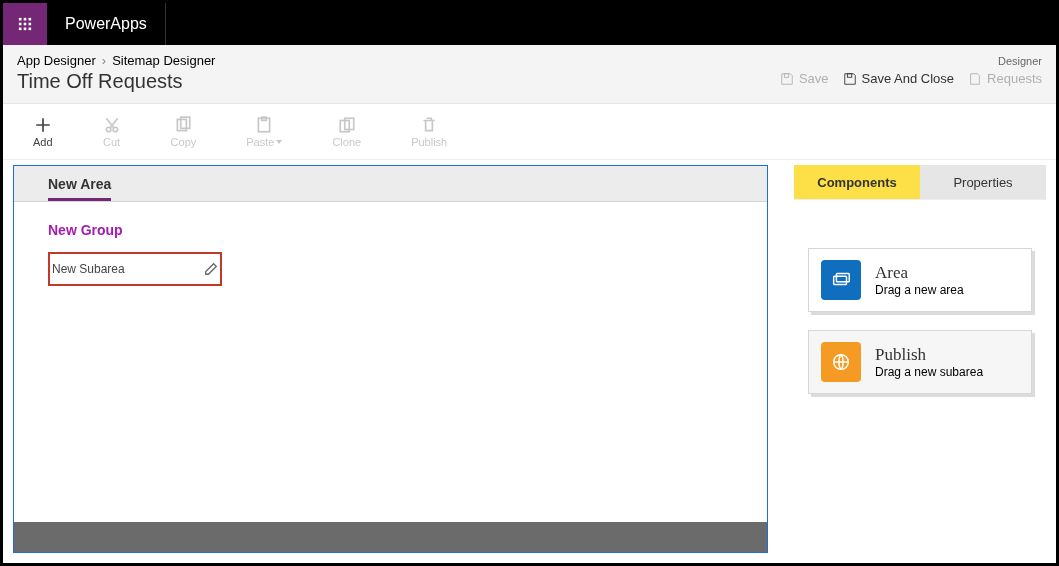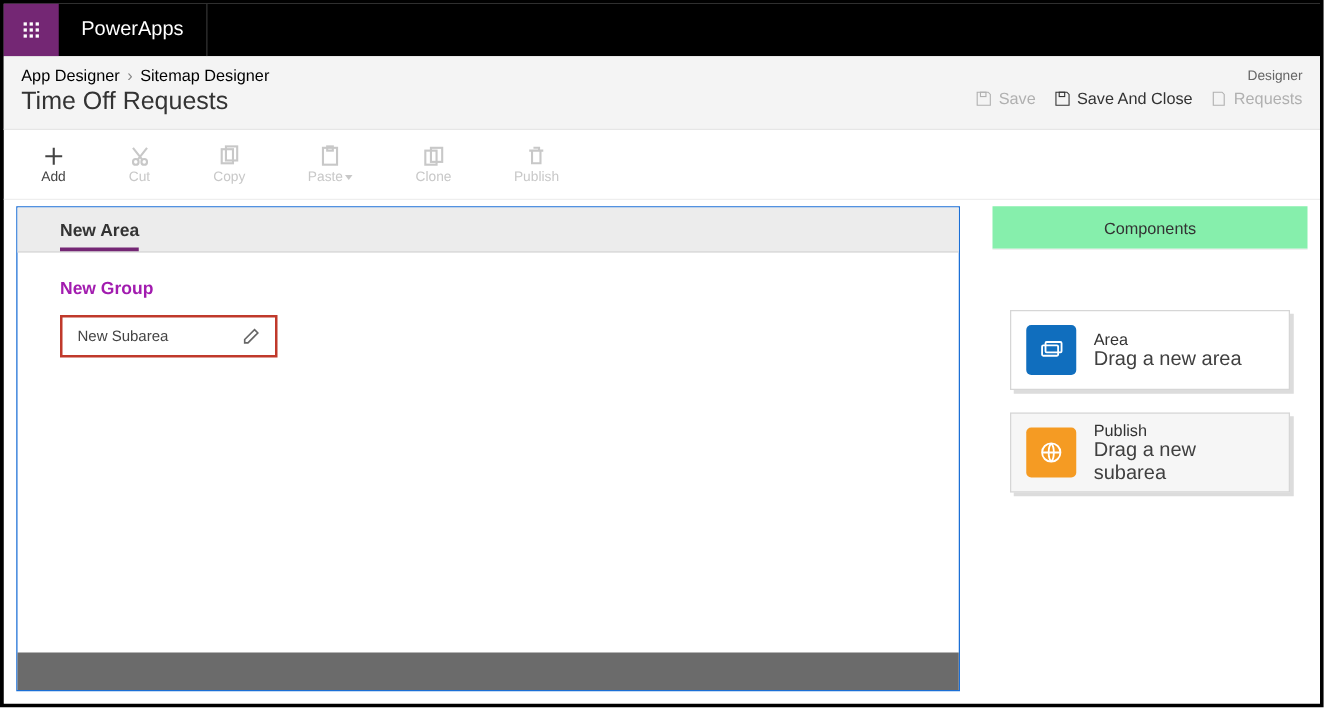--- a/index.html
+++ b/index.html
@@ -37,42 +37,42 @@
   .tbtn .label-row { display: flex; align-items: center; gap: 2px; }
   .tbtn .caret { width: 0; height: 0; border-left: 3px solid transparent; border-right: 3px solid transparent; border-top: 4px solid #c8c8c8; }
 
   
   .workspace { flex: 1; display: flex; padding: 5px 10px 10px 10px; gap: 26px; }
   .canvas { flex: 1; border: 1px solid #1b6fd6; display: flex; flex-direction: column; background: #fff; }
   .area-tabs-row { background: #ececec; border-bottom: 1px solid #d6d6d6; padding: 0 34px; display: flex; }
   .area-tab { font-weight: 600; font-size: 14px; color: #333; padding: 10px 0 6px 0; border-bottom: 3px solid #742774; }
   .group-block { padding: 20px 34px; }
   .group-title { color: #a21caf; font-size: 14px; font-weight: 600; margin-bottom: 14px; }
-  .subarea-item { width: 174px; height: 34px; border: 2.5px solid #c0392b; background: #fff; display: flex; align-items: center; justify-content: space-between; padding: 0 12px; font-size: 12px; color: #444; }
+  .subarea-item { width: 174px; height: 34px; border: 2.5px solid #c0392b; background: #fff; display: flex; align-items: center; justify-content: space-between; padding: 0 2px; font-size: 12px; color: #444; }
   .subarea-item svg { width: 14px; height: 14px; stroke: #666; fill: none; stroke-width: 1.5; }
   .canvas-footer { margin-top: auto; height: 30px; background: #6b6b6b; }
 
   
   .sidepanel { width: 252px; display: flex; flex-direction: column; }
   .side-tabs { display: flex; height: 34px; }
   .side-tab { flex: 1; display: flex; align-items: center; justify-content: center; font-size: 13px; color: #333; }
-  .side-tab.active { background: #86efac; font-weight: 400; }
+  .side-tab.active { background: #fde047; font-weight: 700; }
   .side-tab.inactive { background: #e6e6e6; }
   .side-body { flex: 1; border-top: 1px solid #eee; padding: 48px 14px 0 14px; display: flex; flex-direction: column; gap: 18px; }
   .comp-card { height: 64px; border: 1px solid #d6d6d6; display: flex; align-items: center; padding: 0 12px; gap: 14px; position: relative; cursor: grab; }
   .comp-card.shadowed { box-shadow: 3px 3px 0 #dcdcdc; }
   .comp-card.shaded { background: #f6f6f6; }
   .comp-icon { width: 40px; height: 40px; border-radius: 4px; display: flex; align-items: center; justify-content: center; }
   .comp-icon.area { background: #106ebe; }
   .comp-icon.group { background: #6b69f4; }
   .comp-icon.subarea { background: #f59b23; }
   .comp-icon svg { width: 22px; height: 22px; stroke: #fff; fill: none; stroke-width: 1.6; }
   .comp-text { display: flex; flex-direction: column; }
-  .comp-title { font-size: 13px; color: #333; }
-  .comp-sub { font-size: 16px; color: #404040; }
+  .comp-title { font-size: 17px; color: #333; font-family: Liberation Serif, serif; }
+  .comp-sub { font-size: 12px; color: #000000; }
 </style>
 </head>
 <body>
 
 <div class="frame">
 
   <div class="topbar">
     <div class="waffle">
       <svg viewBox="0 0 16 16" width="14" height="14">
         <rect x="1" y="1" width="3" height="3"></rect>
@@ -195,20 +195,21 @@
               <path d="M11 2l3 3L5 14H2v-3z"></path>
             </svg>
         </div>
       </div>
       <div class="canvas-footer"></div>
     </div>
 
     <div class="sidepanel">
       <div class="side-tabs">
         <div class="side-tab active">Components</div>
+        <div class="side-tab inactive">Properties</div>
       </div>
       <div class="side-body">
 
         <div class="comp-card shadowed">
           <div class="comp-icon area">
             <svg viewBox="0 0 24 24">
                 <rect x="4" y="8" width="14" height="9" rx="1"></rect>
                 <rect x="7" y="5" width="14" height="9" rx="1"></rect>
               </svg>
           </div>

